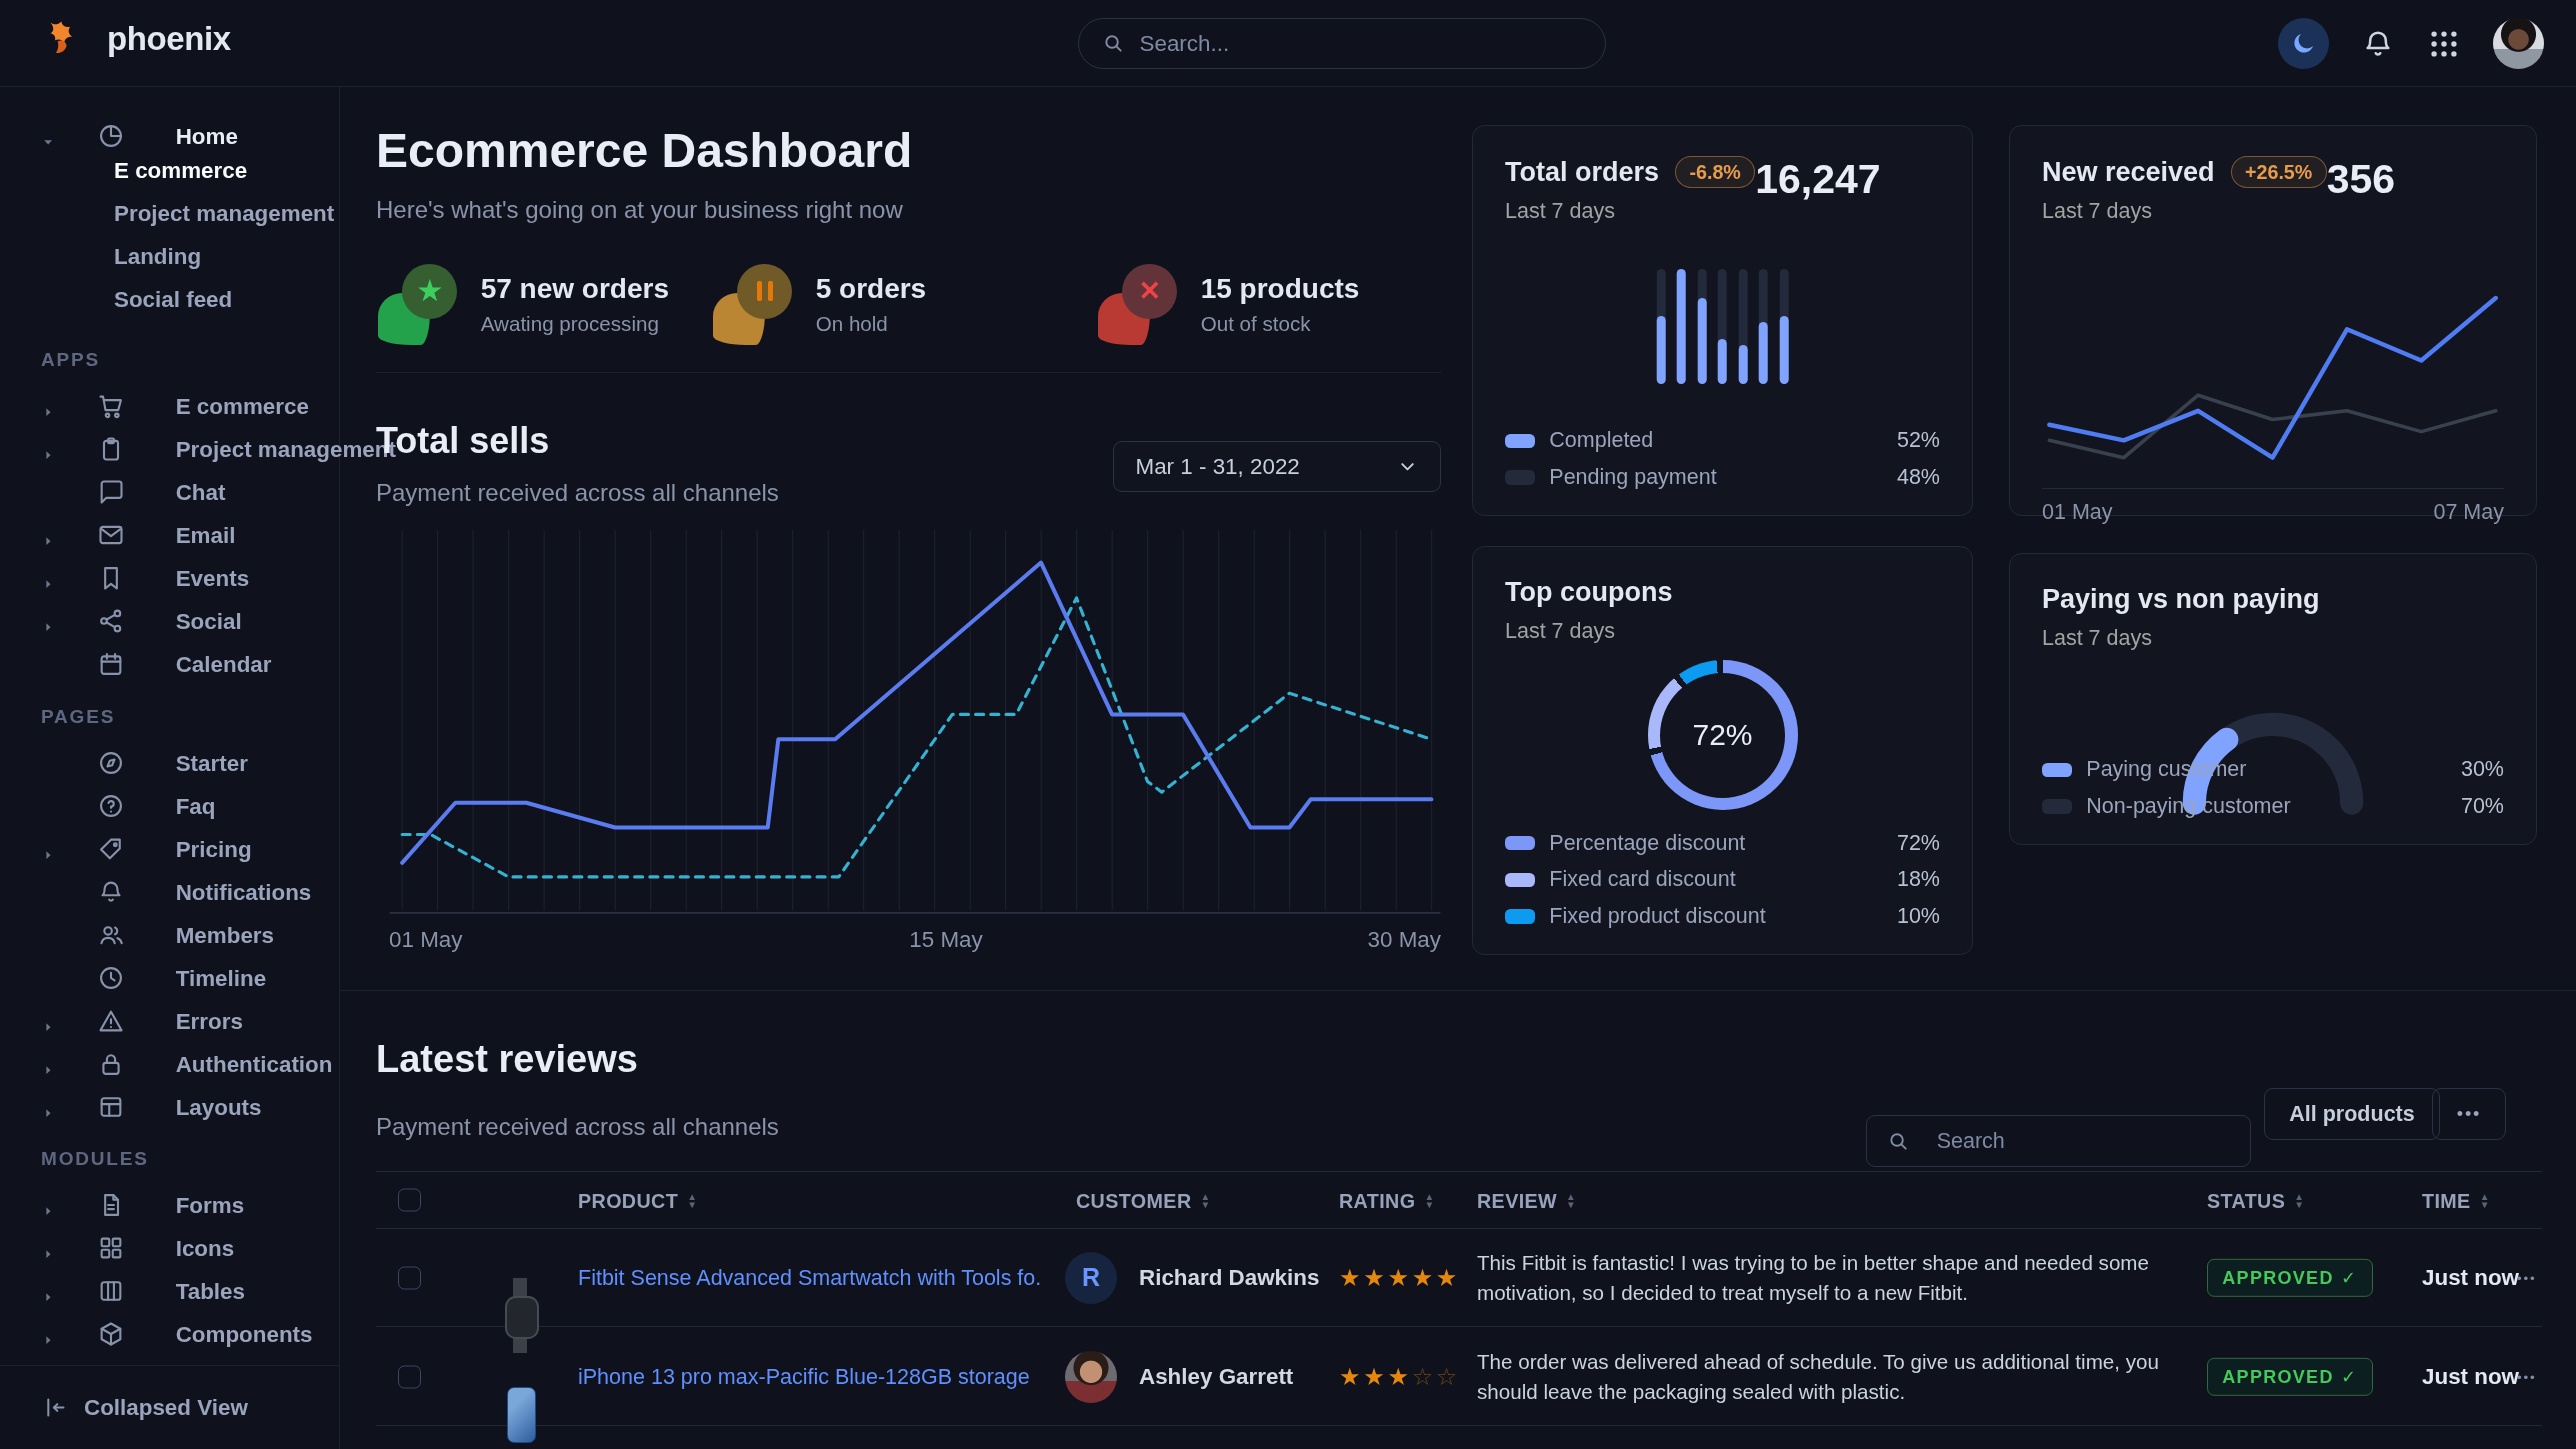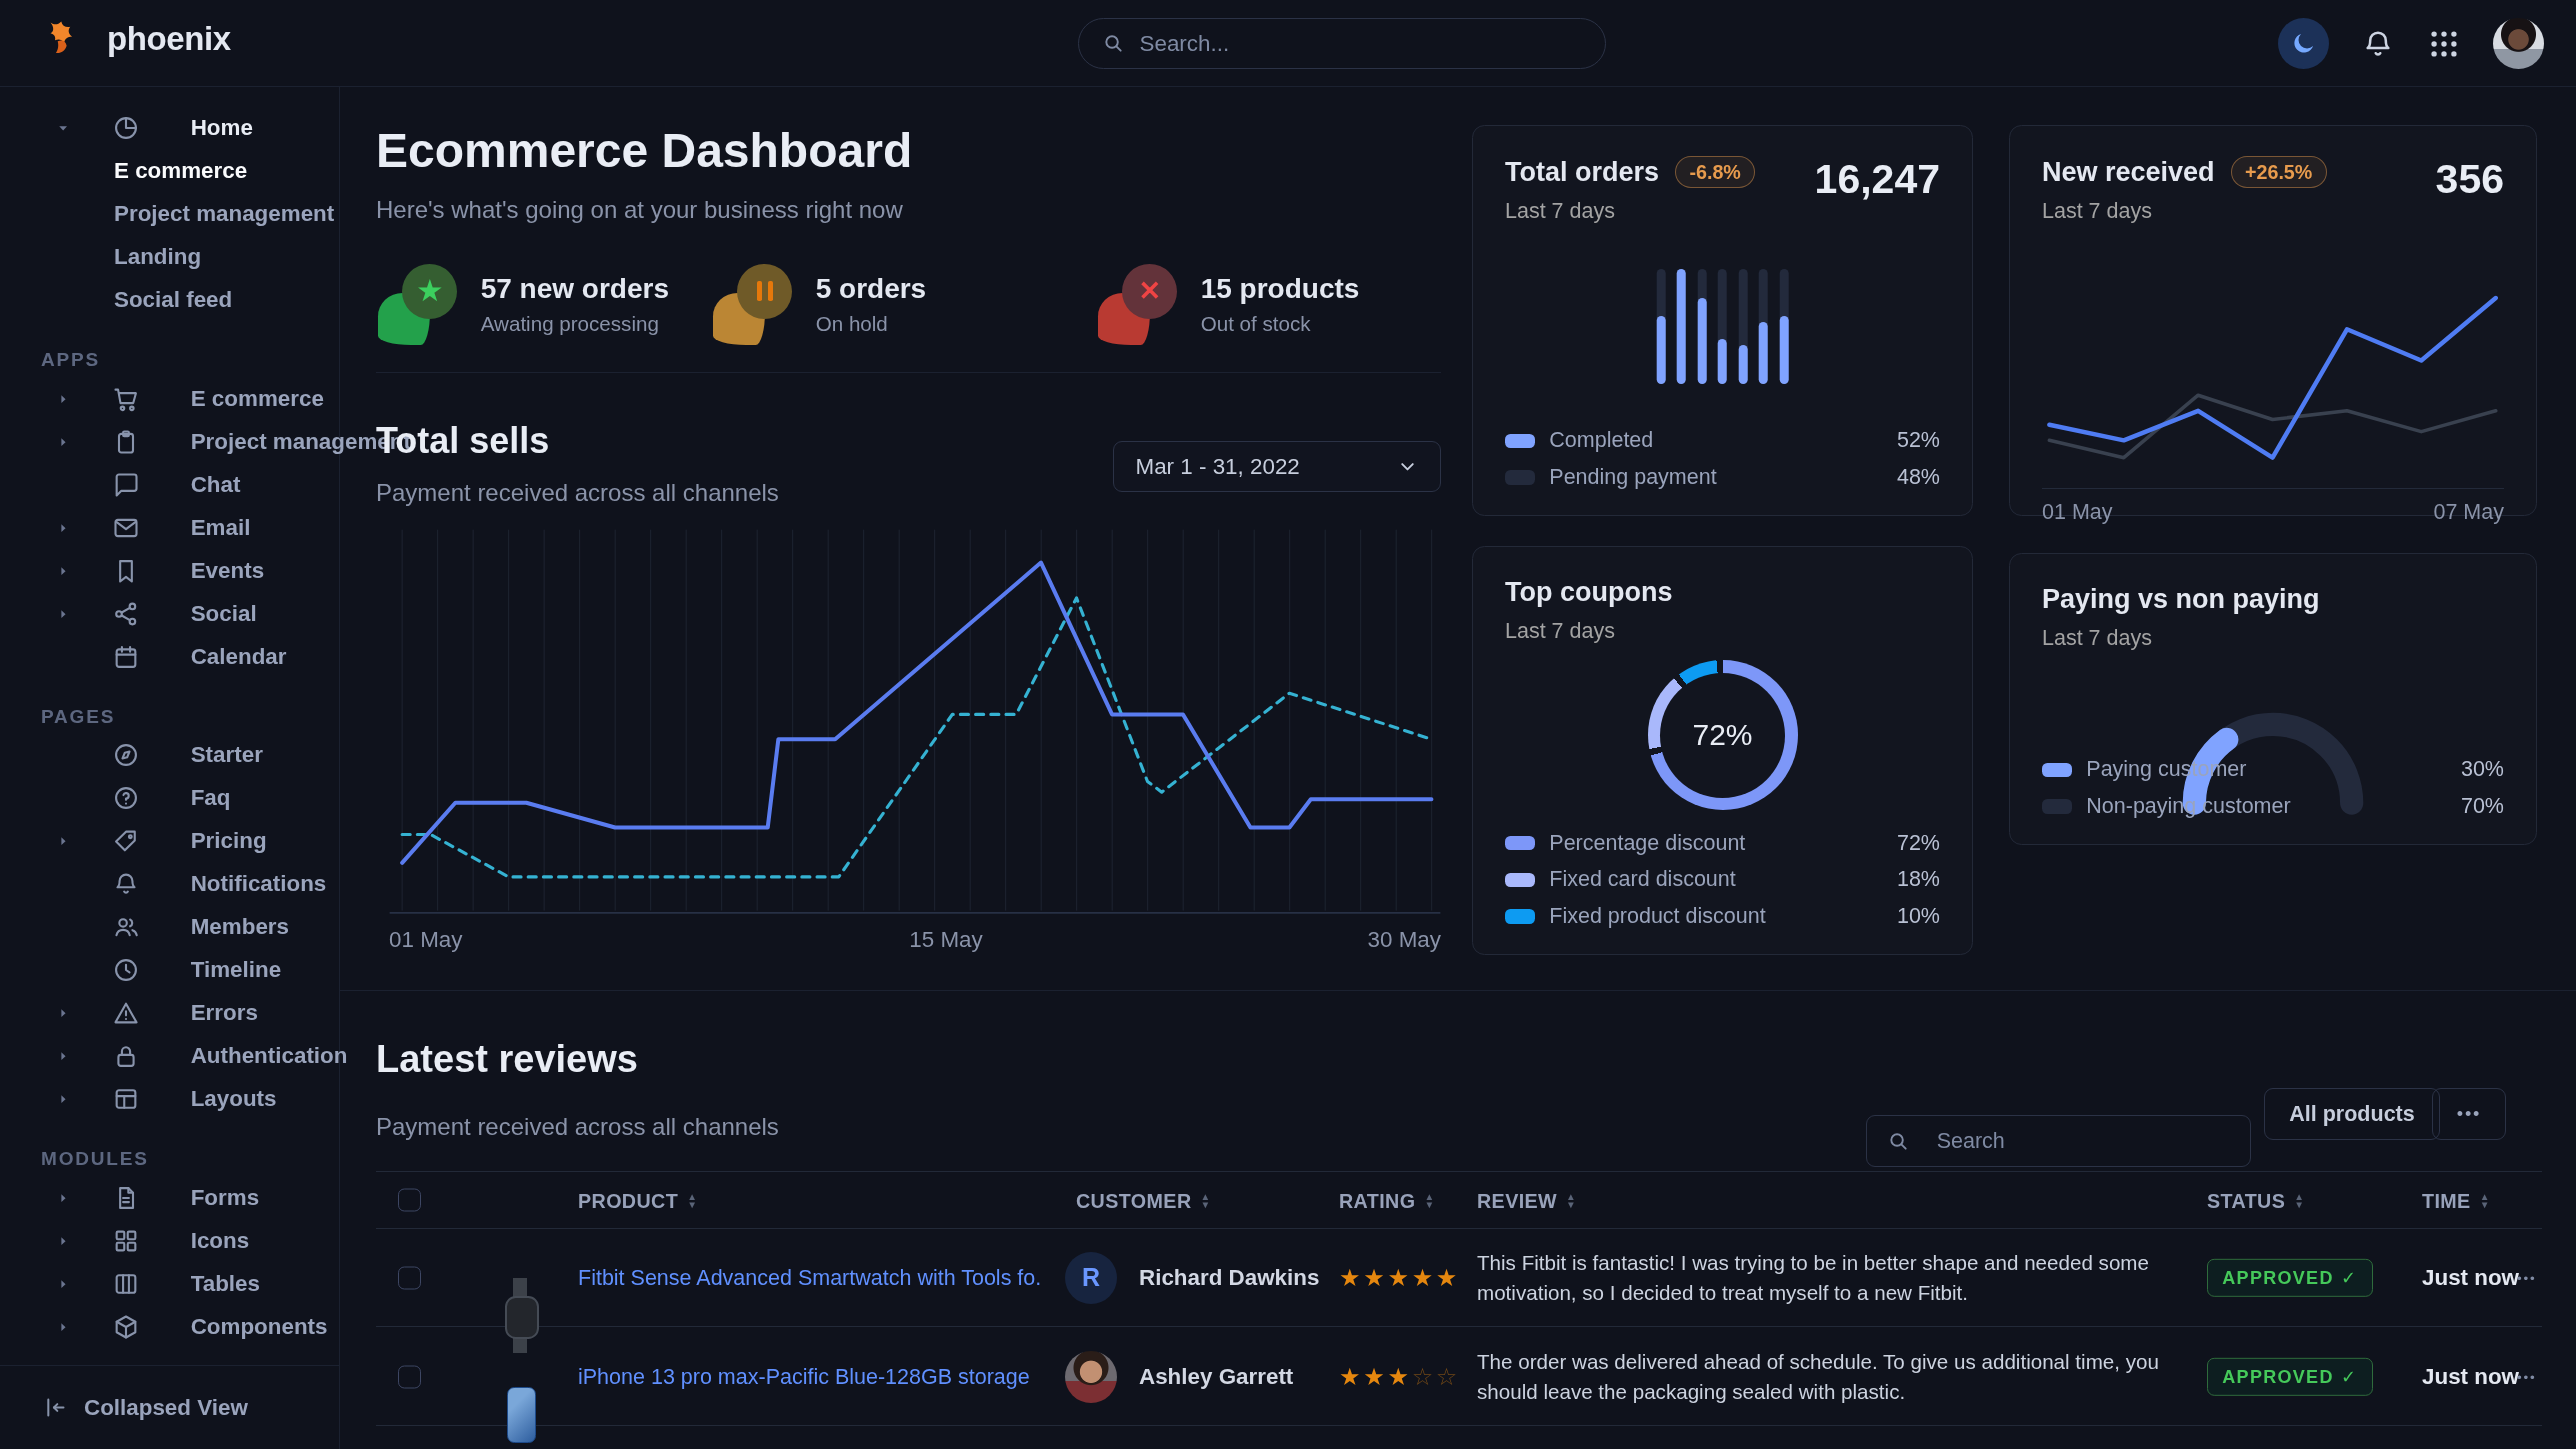--- a/index.html
+++ b/index.html
@@ -26,21 +26,21 @@
   .avatar{border-radius:50%;display:inline-flex;align-items:center;justify-content:center;overflow:hidden;}
   .nav-avatar{width:51px;height:51px;cursor:pointer;
     background:
       radial-gradient(circle at 50% 42%, #6b4a3a 0 9.8px, rgba(0,0,0,0) 10.7px),
       radial-gradient(circle at 50% 32%, #171214 0 17px, rgba(0,0,0,0) 18px),
       linear-gradient(180deg,#d8dce2 0 60%,#8f97a3 60%);}
 
   
   .sidebar{position:absolute;left:0;top:87px;width:340px;height:1362px;border-right:0.9px solid #1b2130;background:#0f121c;}
   #sidebar-nav{padding-top:19.7px;}
-  .side-item{height:43px;display:flex;align-items:center;padding-left:56px;cursor:pointer;gap:31px;}
+  .side-item{height:43px;display:flex;align-items:flex-end;padding-left:41px;cursor:pointer;gap:31px;}
   .caret{width:25px;height:16px;color:#6b7590;display:inline-flex;align-items:center;flex:0 0 25px;}
   .caret svg{width:14.3px;height:14.3px;}
   .caret.down svg{transform:rotate(90deg);}
   .side-icon{width:28px;height:28px;color:#8893ab;margin-right:19.7px;flex:0 0 28px;}
   .side-label{font-size:22.4px;font-weight:600;color:#9aa4bc;white-space:nowrap;}
   .parent-active .side-label{color:#e9edf5;}
   .side-sub{height:43px;display:flex;align-items:center;padding-left:114px;font-size:22.4px;font-weight:600;color:#9aa4bc;cursor:pointer;white-space:nowrap;}
   .side-sub.active{color:#fafbfd;font-weight:700;}
   .side-section{padding-left:41px;margin-top:21.5px;height:34px;font-size:19px;font-weight:700;letter-spacing:1.8px;color:#5d6780;display:flex;align-items:center;}
   .side-footer{position:absolute;bottom:0;left:0;width:340px;height:84px;border-top:0.9px solid #1b2130;display:flex;align-items:center;gap:16px;padding-left:41px;color:#9aa4bc;font-size:22.4px;font-weight:600;cursor:pointer;}
@@ -73,21 +73,21 @@
   .tick-1{left:49px;}
   .tick-2{left:606px;transform:translateX(-50%);}
   .tick-3{right:1135px;}
 
   
   .card{position:absolute;background:#12151f;border:0.9px solid #232938;border-radius:12.5px;padding:30px 32px;}
   .card-to{left:1132px;top:38px;width:501px;height:391px;}
   .card-nc{left:1669px;top:38px;width:528px;height:391px;}
   .card-tc{left:1132px;top:459px;width:501px;height:409px;}
   .card-pg{left:1669px;top:459px;width:528px;height:292px;margin-top:7px;}
-  .card-head{display:flex;justify-content:space-between;align-items:flex-start;}
+  .card-head{display:flex;justify-content:flex-start;align-items:flex-start;}
   .card-title-row{display:flex;align-items:center;gap:16px;}
   .card-title-row h3{margin:0;font-size:27px;font-weight:700;color:#e4e8f1;}
   .badge{font-size:19.7px;font-weight:600;color:#e79b4d;border:0.9px solid rgba(231,155,77,.45);background:rgba(231,155,77,.08);border-radius:894px;padding:3.6px 13.4px;}
   .period{margin-top:10.7px;font-size:21.5px;color:#a3a3a3;}
   .big-val{font-size:41px;font-weight:700;color:#e9edf5;}
   #to-bars{position:absolute;left:50%;transform:translateX(-50%);top:143px;height:115px;display:flex;gap:11.6px;align-items:flex-end;}
   .bar-track{width:9px;height:115px;border-radius:5.4px;position:relative;}
   .bar-fill{position:absolute;bottom:0;left:0;right:0;border-radius:5.4px;}
   .legend{position:absolute;left:32px;right:32px;bottom:25px;display:flex;flex-direction:column;gap:11.6px;}
   .lg-row{display:flex;align-items:center;gap:14.3px;font-size:21.5px;}

